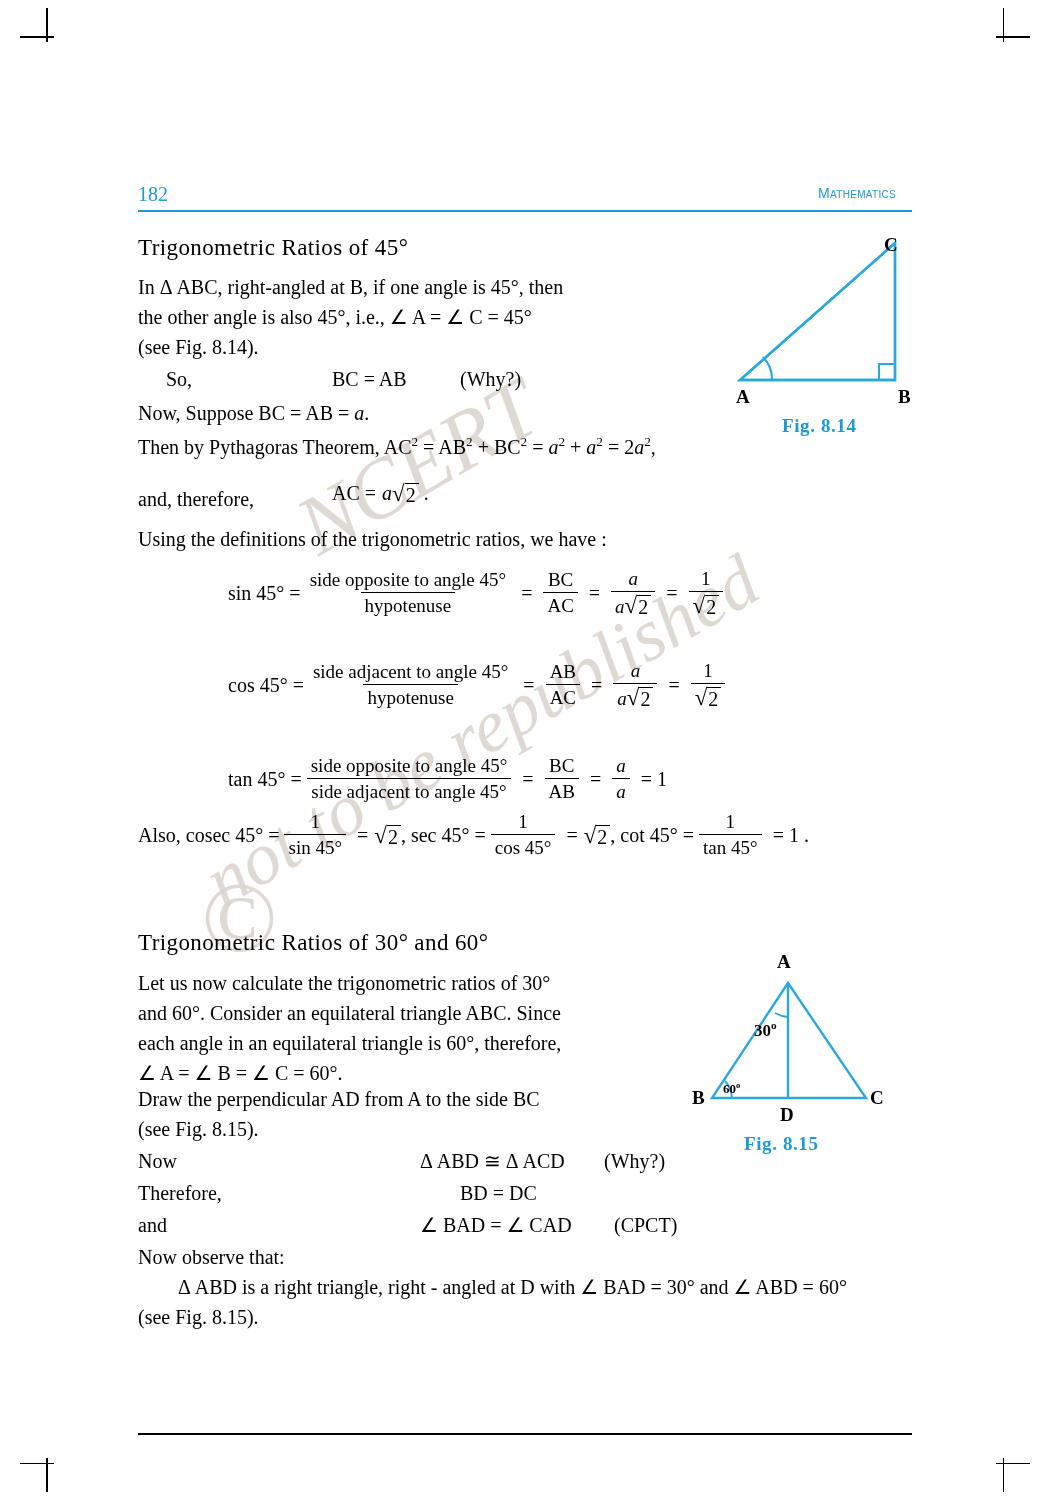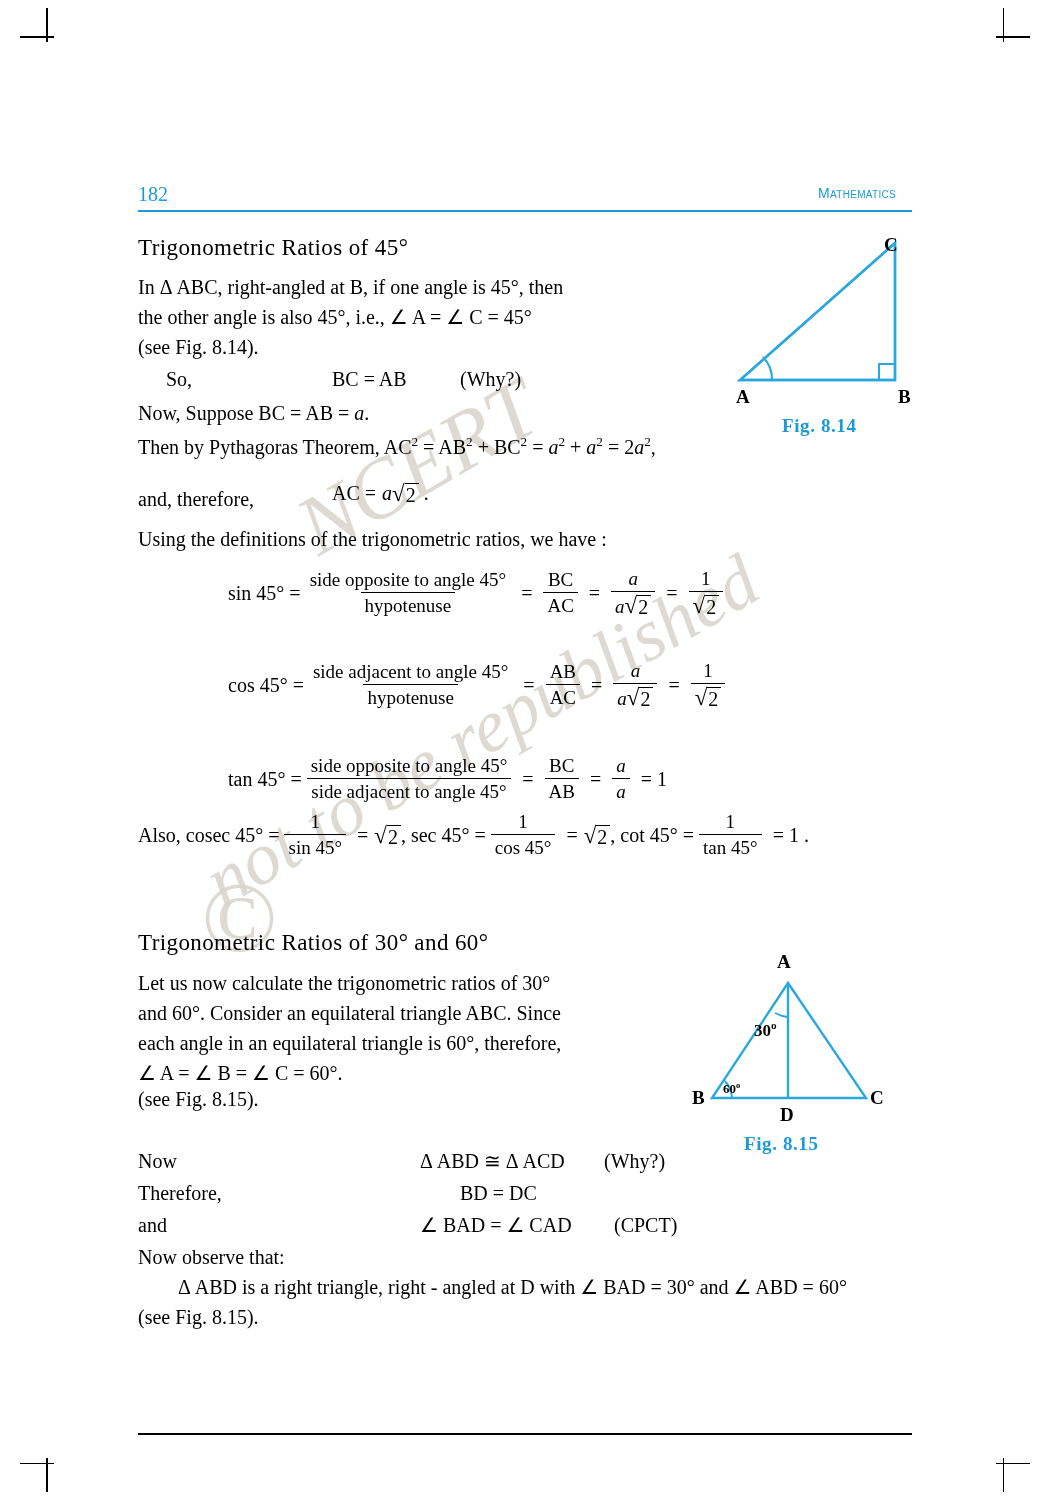--- a/index.html
+++ b/index.html
@@ -392,20 +392,21 @@
   <div class="sec-head" style="left:138px; top:930px;">Trigonometric  Ratios  of  30°  and  60°</div>
 
   <div class="blk" style="left:138px; top:968px; width:500px;">
     <div>Let us now calculate the trigonometric ratios of 30°</div>
     <div>and 60°. Consider an equilateral triangle ABC. Since</div>
     <div>each angle in an equilateral triangle is 60°, therefore,</div>
     <div>∠ A = ∠ B = ∠ C = 60°.</div>
   </div>
 
   <div class="blk" style="left:138px; top:1084px; width:500px;">
+    <div>Draw the perpendicular AD from A to the side BC</div>
     <div>(see Fig. 8.15).</div>
   </div>
 
   <div class="blk" style="left:138px; top:1146px;">Now</div>
   <div class="blk" style="left:420px; top:1146px;">Δ ABD ≅ Δ ACD</div>
   <div class="blk" style="left:604px; top:1146px;">(Why?)</div>
 
   <div class="blk" style="left:138px; top:1178px;">Therefore,</div>
   <div class="blk" style="left:460px; top:1178px;">BD =  DC</div>
 

